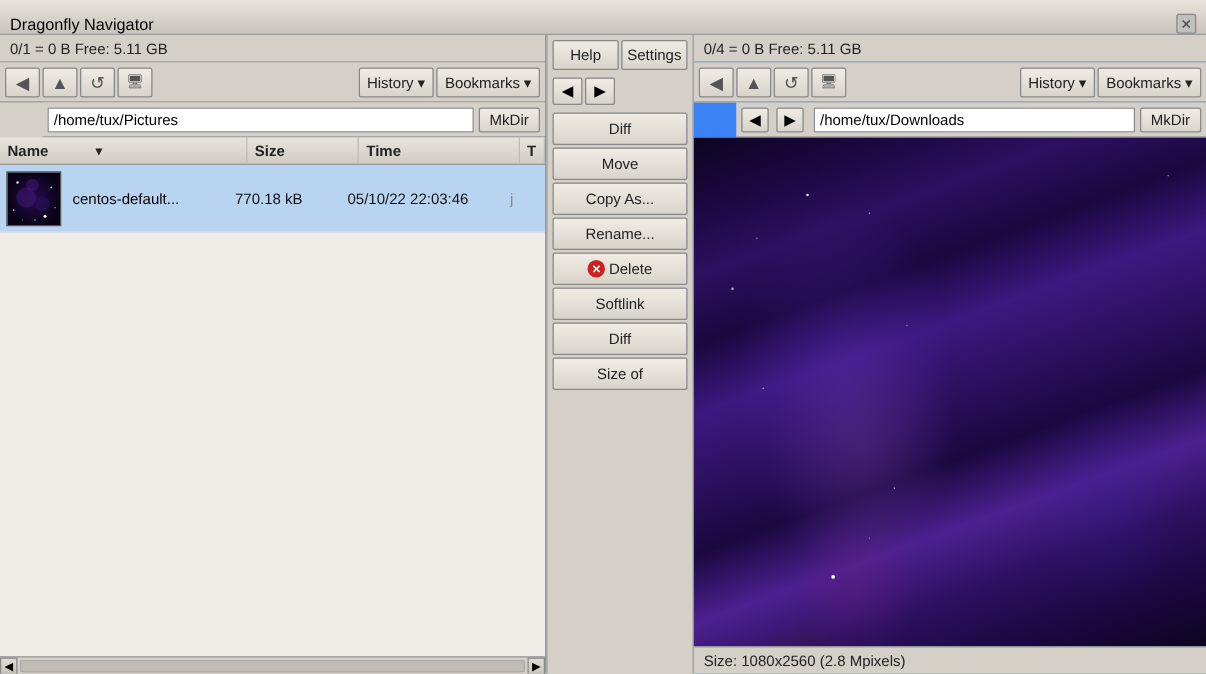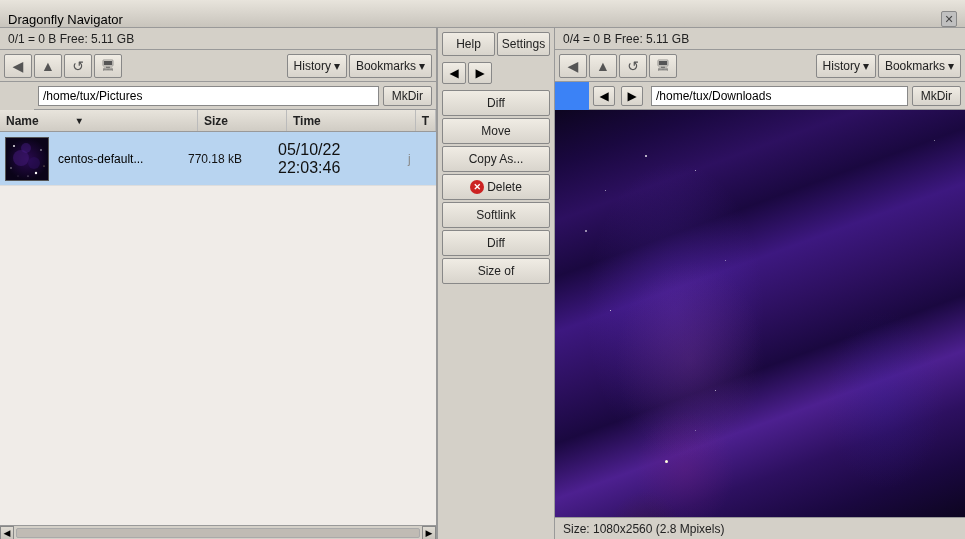--- a/index.html
+++ b/index.html
@@ -183,21 +183,21 @@
     .file-name-cell {
       width: 130px;
       font-size: 12px;
       padding: 0 4px;
       color: #000000;
       overflow: hidden;
       text-overflow: ellipsis;
       white-space: nowrap;
     }
     .file-size-cell { width: 90px; font-size: 12px; padding: 0 4px; color: #111; }
-    .file-time-cell { width: 130px; font-size: 16px; padding: 0 4px; color: #111; }
+    .file-time-cell { width: 130px; font-size: 12px; padding: 0 4px; color: #111; }
     .file-tag-cell { flex: 1; font-size: 12px; padding: 0 4px; color: #888; }
 
     
     .center-menu {
       width: 118px;
       display: flex;
       flex-direction: column;
       background: #d4d0c8;
       padding: 4px;
       gap: 2px;
@@ -422,20 +422,21 @@
       <div class="center-top-btn">Settings</div>
     </div>
 
     <div style="display:flex; gap:2px; margin-bottom:4px;">
       <div style="width:24px;height:22px;background:linear-gradient(to bottom,#f0ece4,#d8d4cc);border:1px solid #888;border-radius:2px;display:flex;align-items:center;justify-content:center;font-size:12px;cursor:pointer;">◀</div>
       <div style="width:24px;height:22px;background:linear-gradient(to bottom,#f0ece4,#d8d4cc);border:1px solid #888;border-radius:2px;display:flex;align-items:center;justify-content:center;font-size:12px;cursor:pointer;">▶</div>
     </div>
     <div class="menu-btn">Diff</div>
     <div class="menu-btn">Move</div>
     <div class="menu-btn">Copy As...</div>
+    <div class="menu-btn">Rename...</div>
     <div class="menu-btn delete-btn">
       <div class="delete-icon">✕</div>
       <span>Delete</span>
     </div>
     <div class="menu-btn">Softlink</div>
     <div class="menu-btn">Diff</div>
     <div class="menu-btn">Size of</div>
   </div>
 
   <div class="right-panel">

